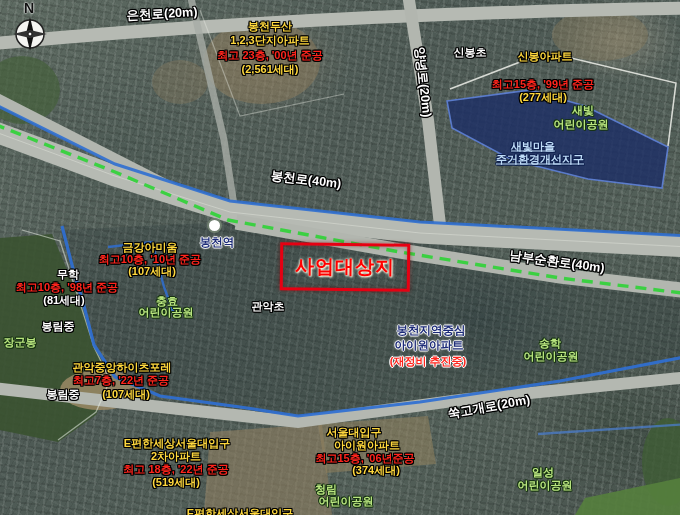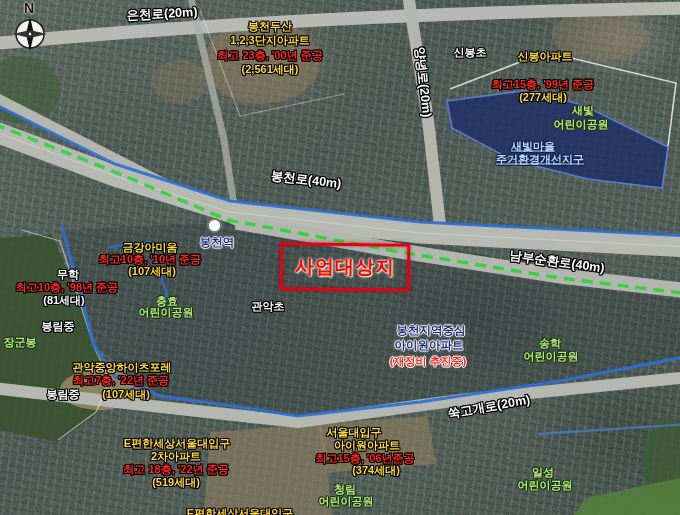--- a/index.html
+++ b/index.html
@@ -172,18 +172,18 @@
   <div class="lbl white" style="left:268px;top:306px">관악초</div>
   <div class="lbl white" style="left:58px;top:326px">봉림중</div>
   <div class="lbl white" style="left:63px;top:394px">봉림중</div>
 
   <div class="lbl green" style="left:583px;top:110px">새빛</div>
   <div class="lbl green" style="left:581px;top:124px">어린이공원</div>
   <div class="lbl green" style="left:167px;top:301px">충효</div>
   <div class="lbl green" style="left:166px;top:312px">어린이공원</div>
   <div class="lbl green" style="left:550px;top:343px">송학</div>
   <div class="lbl green" style="left:551px;top:356px">어린이공원</div>
-  <div class="lbl green" style="left:345px;top:489px">청림</div>
+  <div class="lbl green" style="left:326px;top:489px">청림</div>
   <div class="lbl green" style="left:346px;top:501px">어린이공원</div>
   <div class="lbl green" style="left:543px;top:472px">일성</div>
   <div class="lbl green" style="left:545px;top:485px">어린이공원</div>
   <div class="lbl green" style="left:20px;top:342px">장군봉</div>
 </div>
 
 </body></html>

